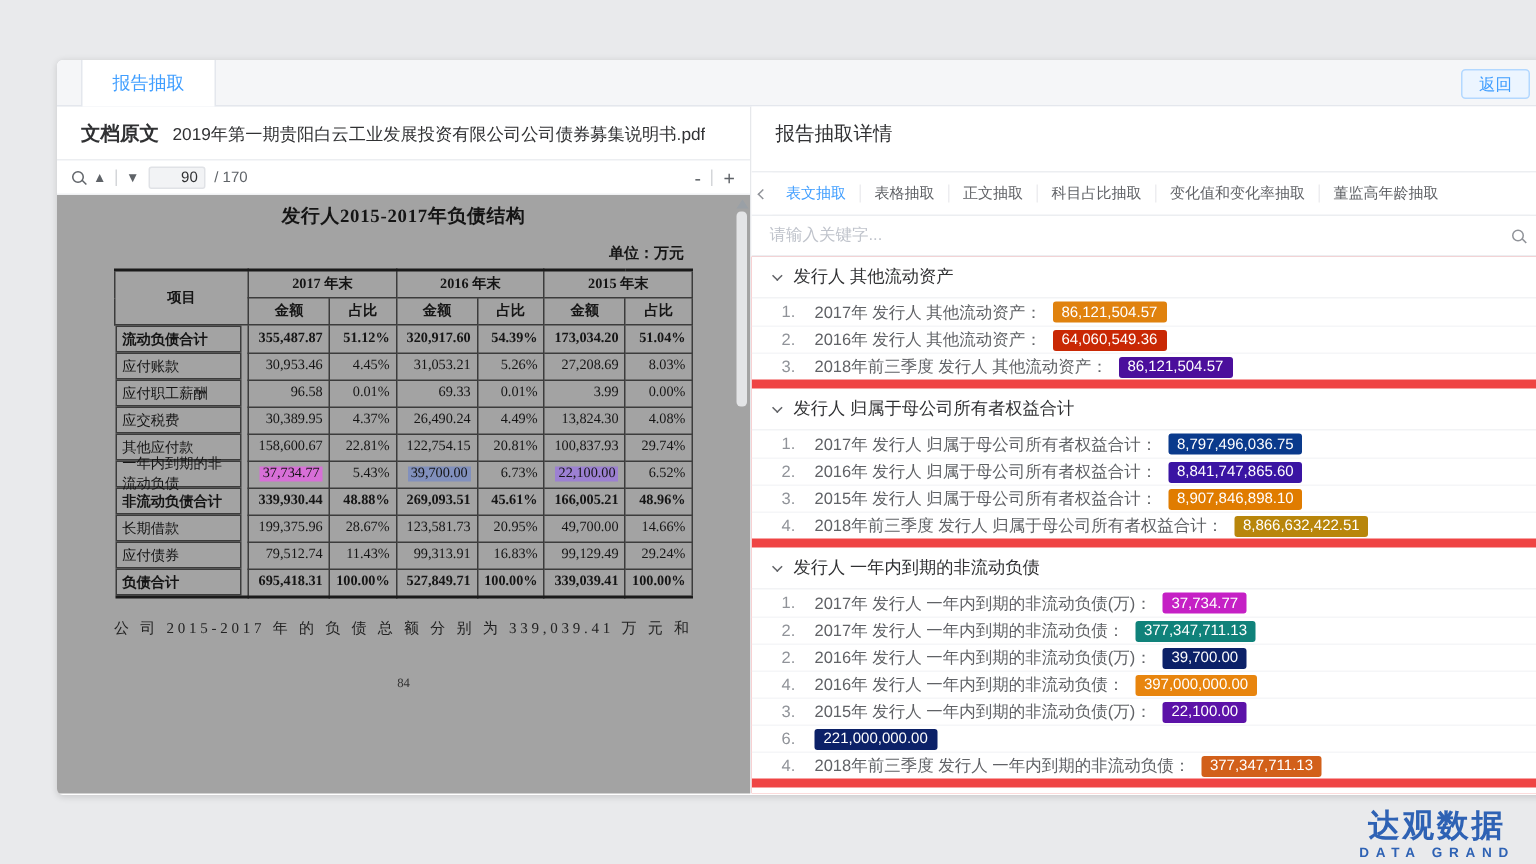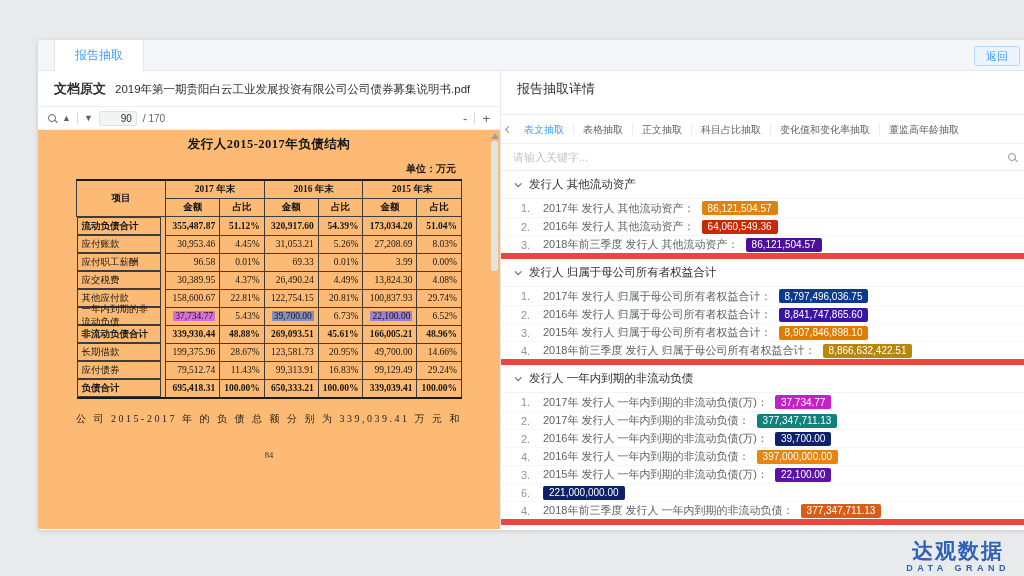--- a/index.html
+++ b/index.html
@@ -33,21 +33,21 @@
   .tb-divider { width:1px; height:11px; background:#d4d6d9; }
   .mag { width:8px; height:8px; border:1.4px solid #5f6368; border-radius:50%; position:relative; cursor:pointer; }
   .mag::after { content:""; position:absolute; width:4px; height:1.4px; background:#5f6368;
                 transform:rotate(45deg); right:-3px; bottom:-1px; }
   .page-input { width:38px; height:15px; background:#f2f3f5; border:1px solid #e0e2e6; border-radius:2px;
                 font-size:10px; color:#303133; text-align:right; padding-right:4px; outline:none; }
   .page-total { font-size:10px; color:#5f6368; }
   .tb-right { margin-left:auto; display:flex; align-items:center; gap:7px; }
   .zoom-btn { font-size:13px; color:#5f6368; cursor:pointer; line-height:1; }
 
-  .pdf-view { flex:1; position:relative; overflow:hidden; background:#fdba74; }
+  .pdf-view { flex:1; position:relative; overflow:hidden; background:#a3a3a3; }
   .pdf-scrollbar { position:absolute; right:1px; top:2px; bottom:2px; width:9px; }
   .sb-arrow-up { width:0; height:0; border-left:4px solid transparent; border-right:4px solid transparent;
                  border-bottom:6px solid #9aa0a6; margin:1px auto 2px; }
   .pdf-thumb { width:7px; height:130px; background:#e3e4e6; border-radius:3px; margin:0 auto; }
 
   
   .pdf-page { width:386px; margin:6px auto 0; font-family:"Liberation Serif",serif; color:#151515; }
   .pdf-title { text-align:center; font-weight:bold; font-size:12.5px; letter-spacing:.5px; margin-top:6px; }
   .pdf-unit { text-align:right; font-size:10px; font-weight:bold; margin:9px 6px 3px; }
   table.fin { width:100%; border-collapse:collapse; border-top:2.5px solid #1a1a1a; border-bottom:2.5px solid #1a1a1a; }
@@ -241,21 +241,21 @@
                     <td class="pct">11.43%</td>
                     <td class="num">99,313.91</td>
                     <td class="pct">16.83%</td>
                     <td class="num">99,129.49</td>
                     <td class="pct">29.24%</td>
                   </tr>
                   <tr class="bold">
                     <td class="item">负债合计</td>
                     <td class="num">695,418.31</td>
                     <td class="pct">100.00%</td>
-                    <td class="num">650,333.21</td>
+                    <td class="num">527,849.71</td>
                     <td class="pct">100.00%</td>
                     <td class="num">339,039.41</td>
                     <td class="pct">100.00%</td>
                   </tr>
                 </tbody>
             </table>
             <div class="pdf-footer">公 司 2015-2017 年 的 负 债 总 额 分 别 为  339,039.41 万 元 和</div>
             <div class="pdf-pagenum">84</div>
           </div>
           <div class="pdf-scrollbar">

